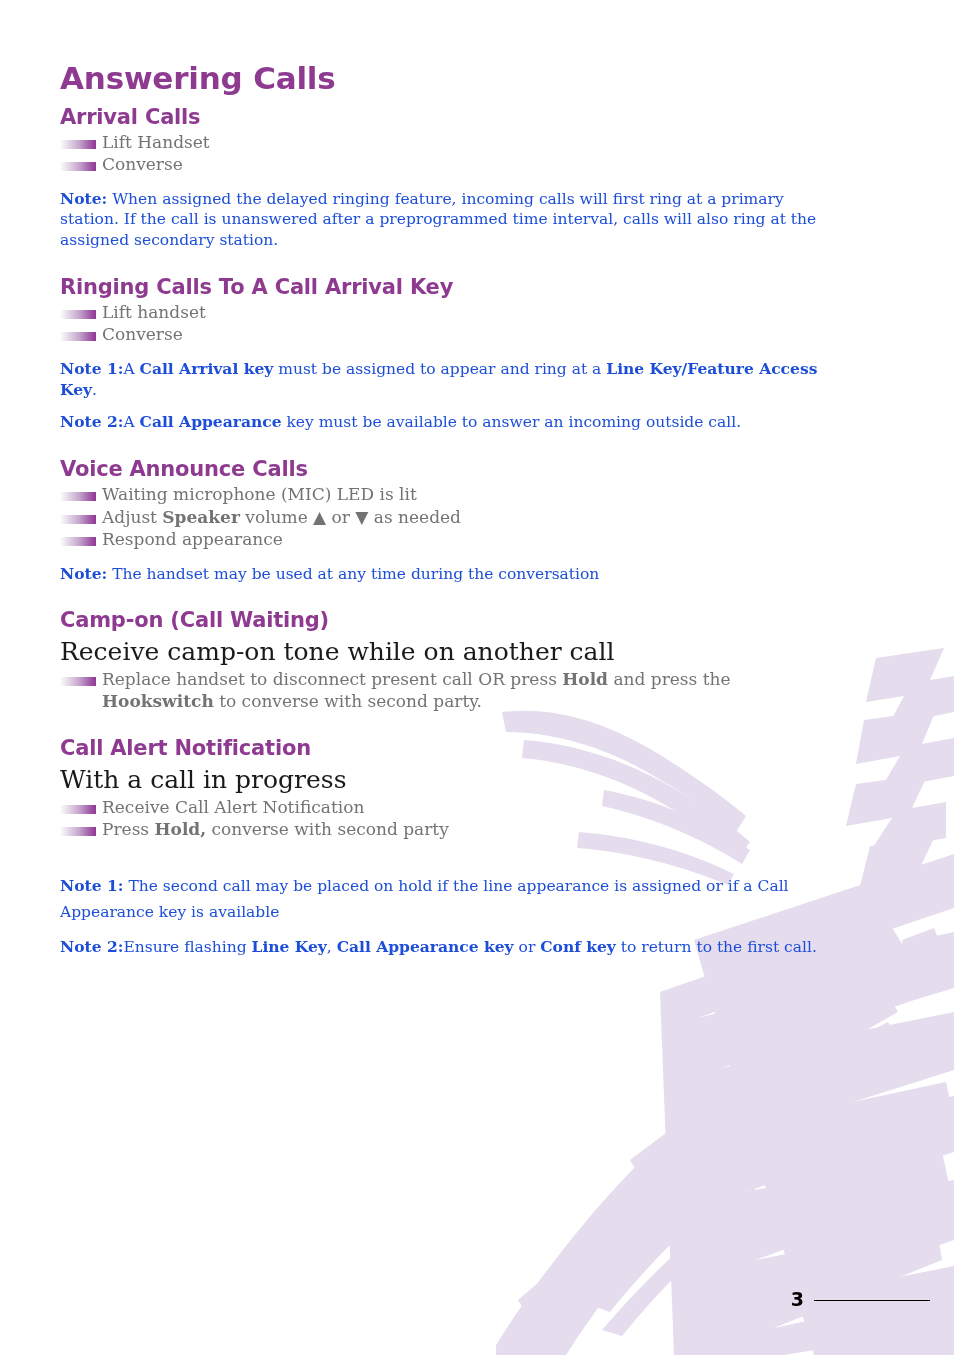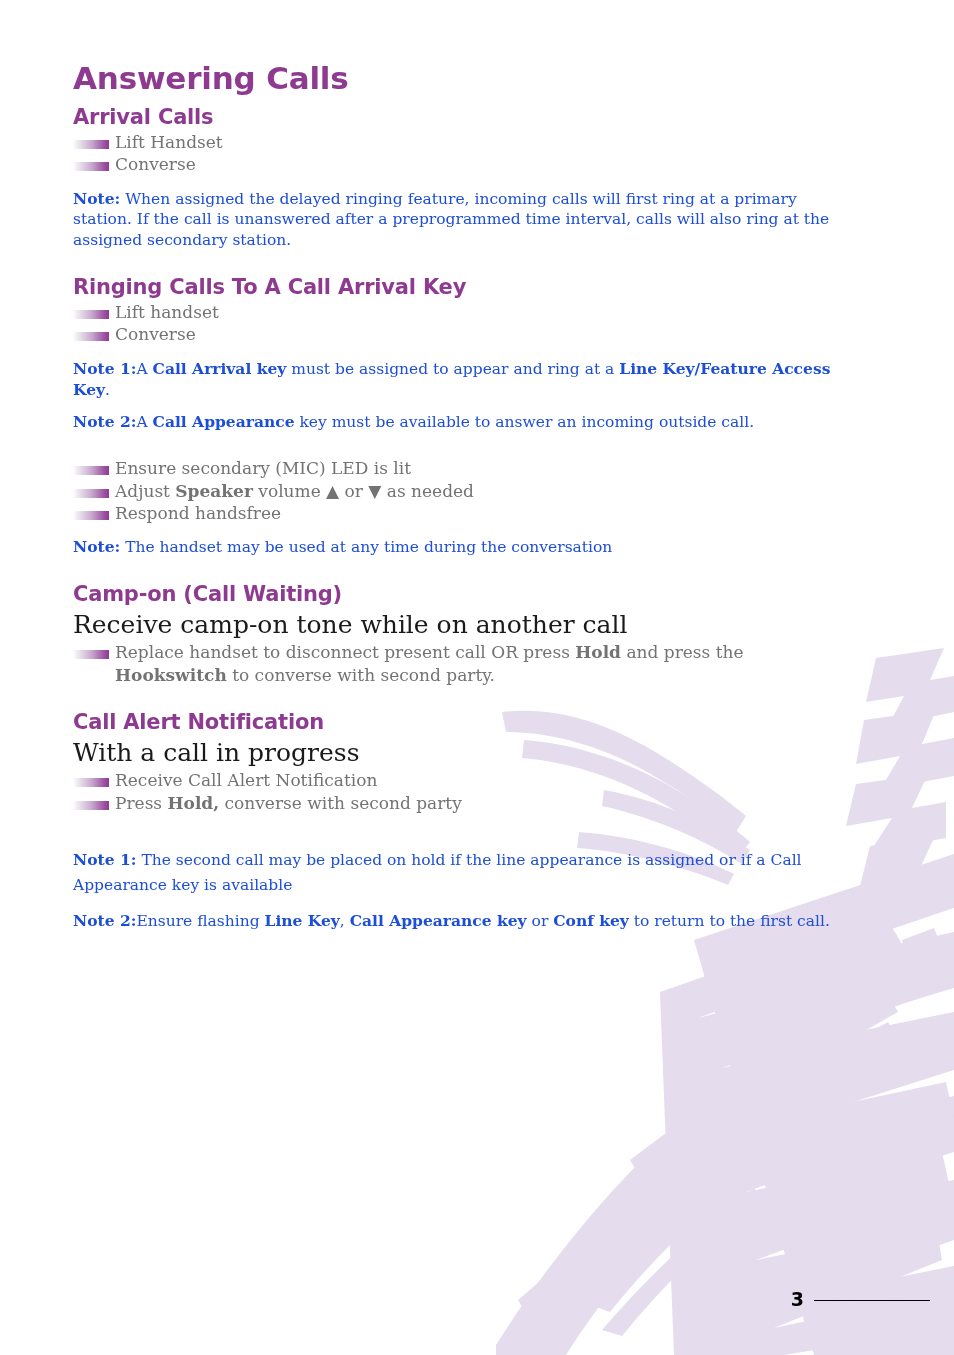--- a/index.html
+++ b/index.html
@@ -30,21 +30,21 @@
   #page {
     position: absolute;
     left: 0; top: 0;
     width: 954px;
     height: 1355px;
     z-index: 2;
   }
 
   #content {
     position: absolute;
-    left: 73px;
+    left: 60px;
     top: 62px;
     width: 760px;
   }
 
   .page-title {
     color: #8e3a90;
     font-family: "DejaVu Sans", "Liberation Sans", sans-serif;
     font-weight: bold;
     font-size: 31px;
     letter-spacing: -0.2px;
@@ -207,31 +207,32 @@
       <p class="note">
         <span class="lbl">Note 1:</span><span>A </span><b>Call Arrival key</b><span> must be assigned to appear and ring at a </span><b>Line Key/Feature Access Key</b><span>.</span>
       </p>
 
       <p class="note">
         <span class="lbl">Note 2:</span><span>A </span><b>Call Appearance</b><span> key must be available to answer an incoming outside call.</span>
       </p>
     </div>
 
     <div class="section">
-
-      <p class="step">
-        <span class="bullet-bar"></span>
-        <span>Ensure secondary (MIC) LED is lit</span>
+      <h2 class="section-title">Voice Announce Calls</h2>
+
+      <p class="step">
+        <span class="bullet-bar"></span>
+        <span>Waiting microphone (MIC) LED is lit</span>
       </p>
       <p class="step">
         <span class="bullet-bar"></span><span>Adjust </span><b>Speaker</b><span> volume ▲ or ▼ as needed</span>
       </p>
       <p class="step">
         <span class="bullet-bar"></span>
-        <span>Respond handsfree</span>
+        <span>Respond appearance</span>
       </p>
 
       <p class="note">
         <span class="lbl">Note:</span>
         <span>The handset may be used at any time during the conversation</span>
       </p>
     </div>
 
     <div class="section">
       <h2 class="section-title">Camp-on (Call Waiting)</h2>

